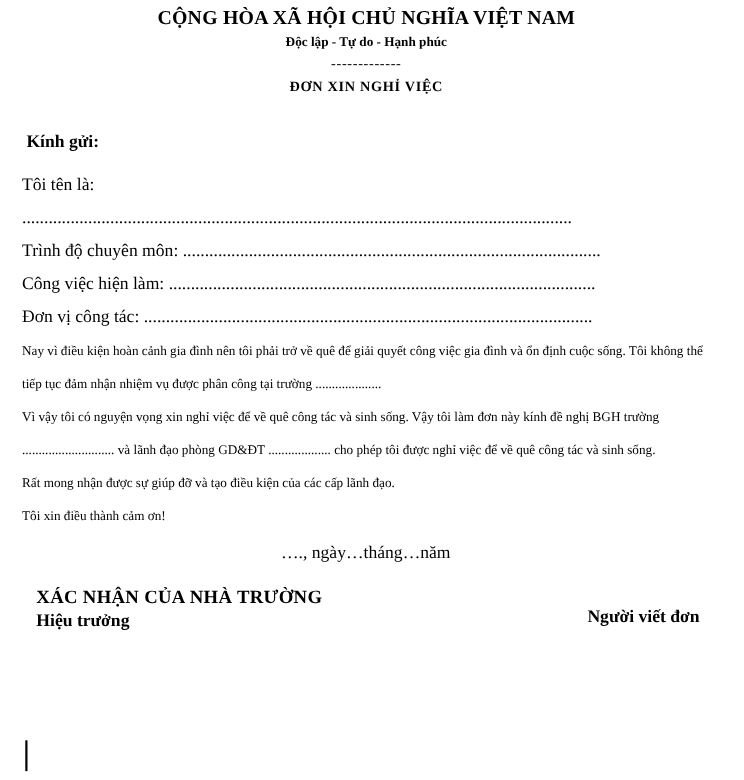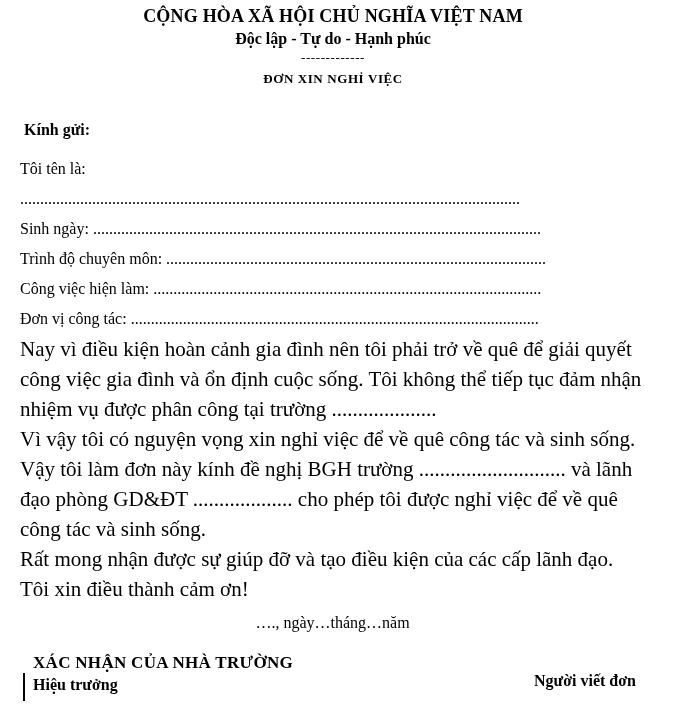--- a/index.html
+++ b/index.html
@@ -29,21 +29,21 @@
     text-align: center;
     font-weight: bold;
     font-size: 18px;
     line-height: 22px;
     letter-spacing: 0.2px;
     padding-top: 5px;
   }
   .hdr-motto {
     text-align: center;
     font-weight: bold;
-    font-size: 16px;
+    font-size: 12px;
     line-height: 21px;
     margin-top: 1px;
   }
   .hdr-rule {
     text-align: center;
     font-size: 13px;
     line-height: 14px;
     letter-spacing: 0.6px;
     margin-top: 2px;
   }
@@ -84,21 +84,21 @@
     font-size: 16px;
     line-height: 30px;
     white-space: nowrap;
     overflow: hidden;
   }
   .field-line .label { }
   .field-line .dots { }
 
   
   .para {
-    font-size: 21px;
+    font-size: 12px;
     line-height: 30px;
     text-align: left;
     width: 630px;
   }
 
   
   .date-line {
     font-size: 16px;
     line-height: 30px;
     text-align: center;
@@ -168,23 +168,20 @@
   </div>
 
   <div>
     <div class="field-line">
       <span class="label">Tôi tên là:</span><span class="dots"></span>
     </div>
     <div class="field-line">
       <span class="label"></span><span class="dots">.............................................................................................................................</span>
     </div>
     <div class="field-line">
-      <span class="label">Sinh ngày: </span><span class="dots">................................................................................................................</span>
-    </div>
-    <div class="field-line">
       <span class="label">Trình độ chuyên môn: </span><span class="dots">...............................................................................................</span>
     </div>
     <div class="field-line">
       <span class="label">Công việc hiện làm: </span><span class="dots">.................................................................................................</span>
     </div>
     <div class="field-line">
       <span class="label">Đơn vị công tác: </span><span class="dots">......................................................................................................</span>
     </div>
   </div>
 

